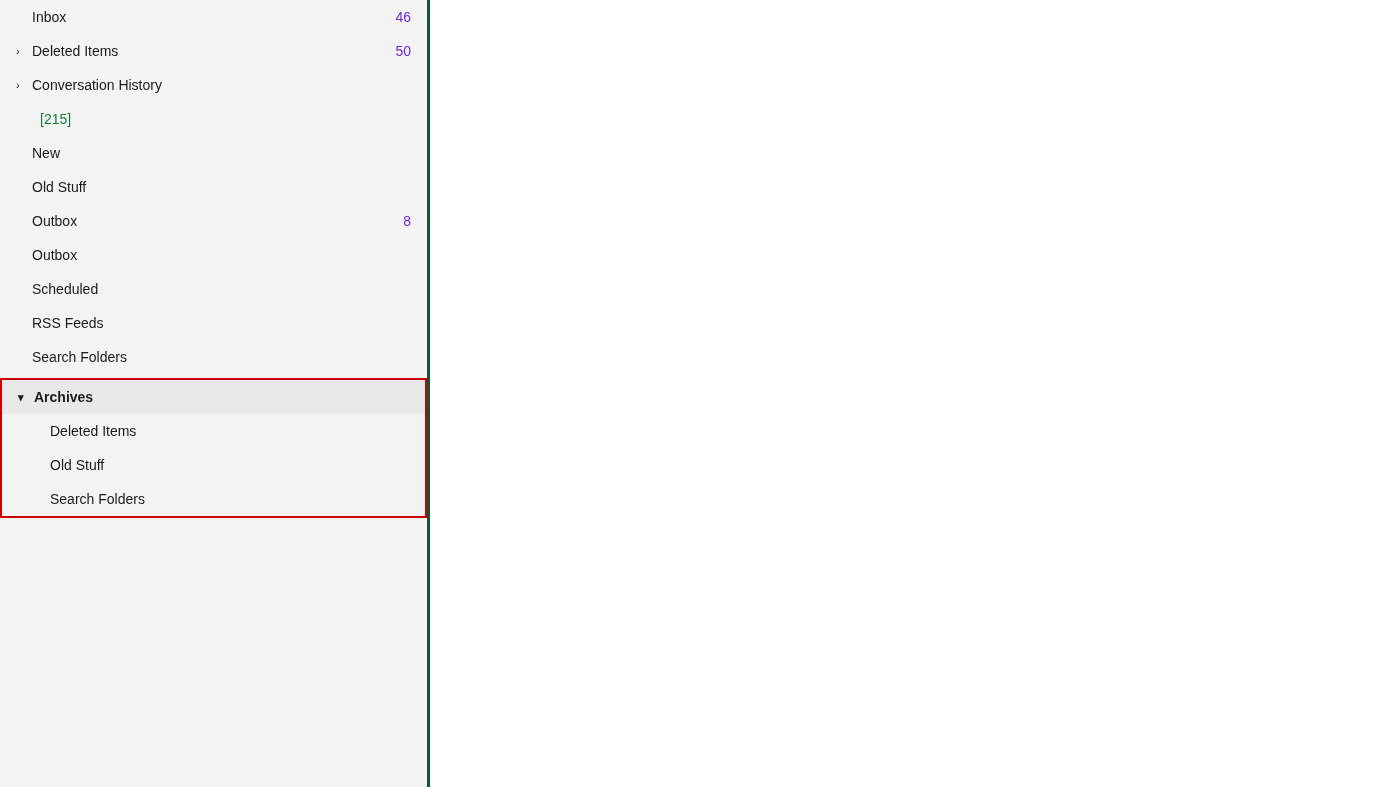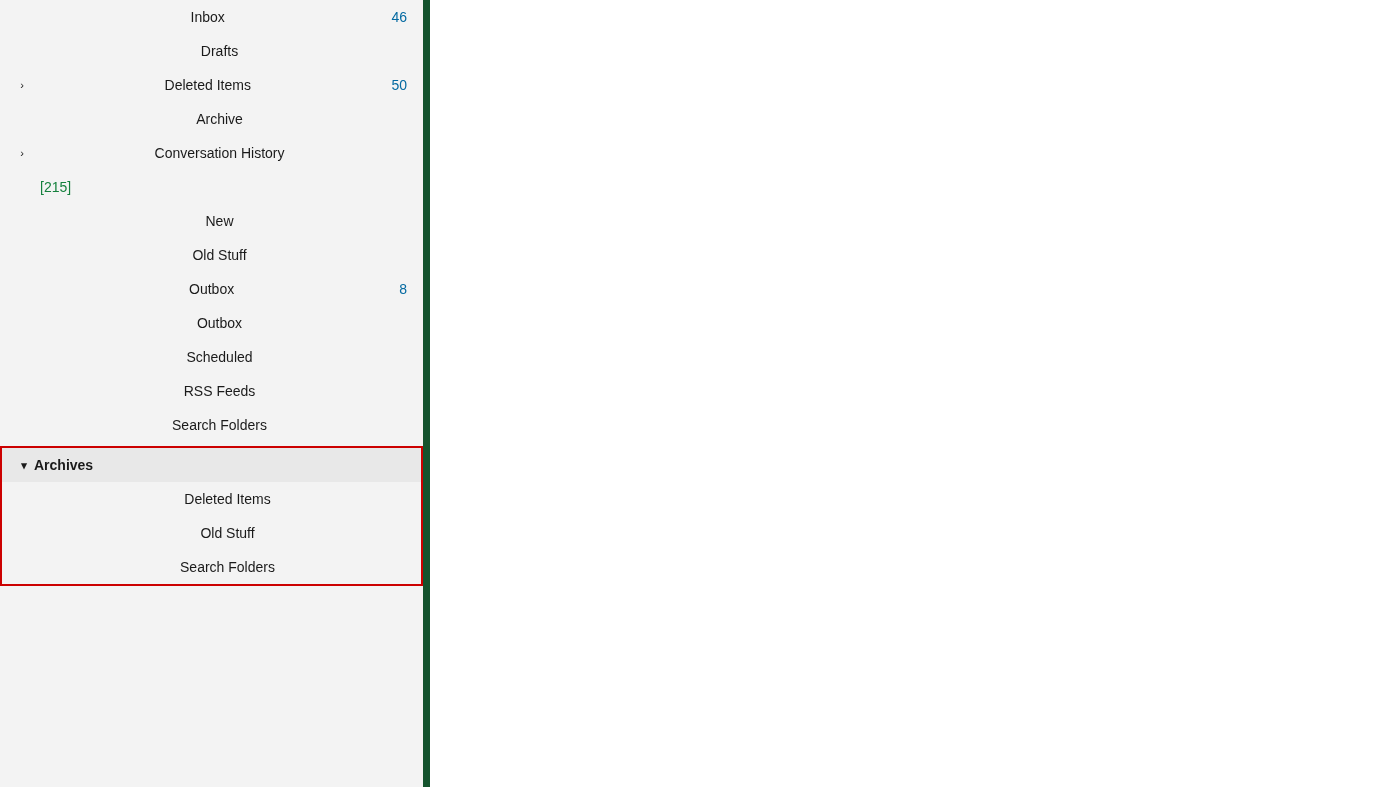--- a/index.html
+++ b/index.html
@@ -12,23 +12,22 @@
       overflow: hidden;
       display: flex;
     }
 
     .sidebar {
       width: 430px;
       min-width: 430px;
       background: #f3f3f3;
       height: 787px;
       overflow-y: auto;
-      border-right: 7px solid #14532d;
+      border-right: 3px solid #14532d;
       padding-top: 0;
-      text-align: center;
     }
 
     .folder-item {
       display: flex;
       align-items: center;
       padding: 9px 16px 9px 32px;
       cursor: pointer;
       color: #1a1a1a;
       font-size: 14px;
       position: relative;
@@ -45,21 +44,21 @@
       font-size: 11px;
       color: #1a1a1a;
       width: 12px;
     }
 
     .folder-label {
       flex: 1;
     }
 
     .folder-count {
-      color: #0369a1;
+      color: #6d28d9;
       font-size: 14px;
       margin-left: 8px;
     }
 
     .folder-count.bracket {
       color: #15803d;
     }
 
     
     .archives-section {
@@ -96,34 +95,28 @@
 </head>
 <body>
 
 <div class="sidebar">
 
   <div class="folder-item">
     <span class="folder-label">Inbox</span>
     <span class="folder-count">46</span>
   </div>
 
-  <div class="folder-item">
-    <span class="folder-label">Drafts</span>
-  </div>
 
 
   <div class="folder-item has-chevron">
     <span class="chevron">›</span>
     <span class="folder-label">Deleted Items</span>
     <span class="folder-count">50</span>
   </div>
 
-  <div class="folder-item">
-    <span class="folder-label">Archive</span>
-  </div>
 
   <div class="folder-item has-chevron">
     <span class="chevron">›</span>
     <span class="folder-label">Conversation History</span>
   </div>
 
   <div class="folder-item">
     <span class="folder-count bracket">[215]</span>
   </div>
 

